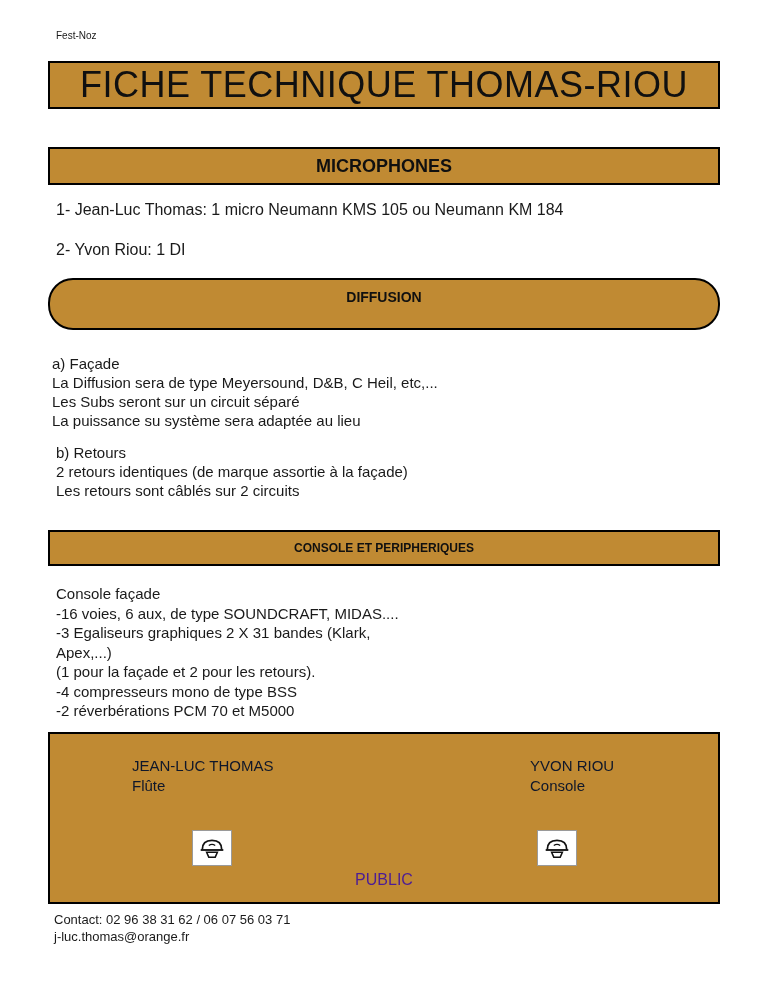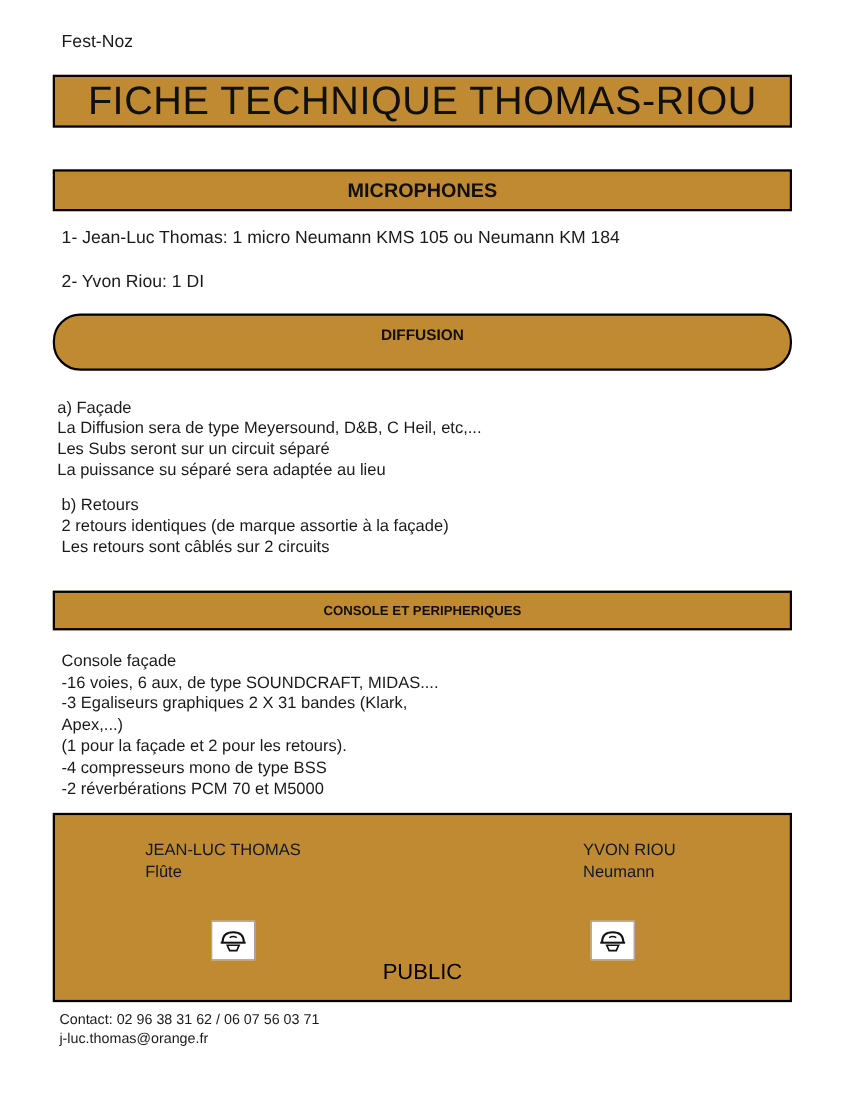--- a/index.html
+++ b/index.html
@@ -9,21 +9,21 @@
     font-family: "Liberation Sans", sans-serif;
     color: var(--text, #1a1a1a);
     overflow: hidden;
   }
   .page {
     position: relative;
     width: 768px; height: 994px;
     padding: 30px 48px 0 48px;
     background: #fff;
   }
-  .brand { font-size: 16px; margin-left: 8px; }
+  .brand { font-size: 10px; margin-left: 8px; }
 
   .banner {
     background: var(--banner-gold, #c08a33);
     border: 2px solid var(--border, #000);
     display: flex; justify-content: center;
     color: #101010;
   }
   .title-banner {
     margin-top: 20px; height: 48px;
     align-items: center;
@@ -54,21 +54,21 @@
   .monitor {
     position: absolute; top: 96px;
     width: 40px; height: 36px;
     background: #fff; border: 1px solid #9a9a9a;
     display: flex; align-items: center; justify-content: center;
   }
   .monitor.left  { left: 142px; }
   .monitor.right { left: 487px; }
   .public-label {
     position: absolute; left: 0; right: 0; bottom: 13px;
-    text-align: center; font-size: 20px; color: #000000;
+    text-align: center; font-size: 16px; color: #4c1d95;
   }
 
   .contact { margin: 7px 0 0 6px; font-size: 13px; line-height: 17px; }
 </style>
 </head>
 <body>
 
 <div class="page">
 
   <div class="brand">Fest-Noz</div>
@@ -79,21 +79,21 @@
 
   <p class="mic-item">1- Jean-Luc Thomas: 1 micro Neumann KMS 105 ou Neumann KM 184</p>
   <p class="mic-item">2- Yvon Riou: 1 DI</p>
 
   <div class="banner banner-diff">DIFFUSION</div>
 
   <div class="text-block facade">
     <div>a) Façade</div>
     <div>La Diffusion sera de type Meyersound, D&amp;B, C Heil, etc,...</div>
     <div>Les Subs seront sur un circuit séparé</div>
-    <div>La puissance su séparé sera adaptée au lieu</div>
+    <div>La puissance su système sera adaptée au lieu</div>
   </div>
 
   <div class="text-block retours">
     <div>b) Retours</div>
     <div>2 retours identiques (de marque assortie à la façade)</div>
     <div>Les retours sont câblés sur 2 circuits</div>
   </div>
 
   <div class="banner banner-console">CONSOLE ET PERIPHERIQUES</div>
 
@@ -109,21 +109,21 @@
 
   <div class="stage-box">
 
     <div class="performer left">
       <div>JEAN-LUC THOMAS</div>
       <div>Flûte</div>
     </div>
 
     <div class="performer right">
       <div>YVON RIOU</div>
-      <div>Neumann</div>
+      <div>Console</div>
     </div>
 
     <div class="monitor left">
       <svg viewBox="0 0 26 22" width="28" height="24" aria-hidden="true">
         <path d="M4 12.5 Q4 4 13 4 Q22 4 22 12.5" fill="none" stroke="#111" stroke-width="1.6"></path>
         <rect x="2.5" y="12" width="21" height="1.7" fill="#111"></rect>
         <path d="M10 8.6 Q13 6.6 16 8.6" fill="none" stroke="#111" stroke-width="1.2"></path>
         <path d="M8 15 L18 15 L16 19.5 L10 19.5 Z" fill="none" stroke="#111" stroke-width="1.4"></path>
       </svg>
     </div>

